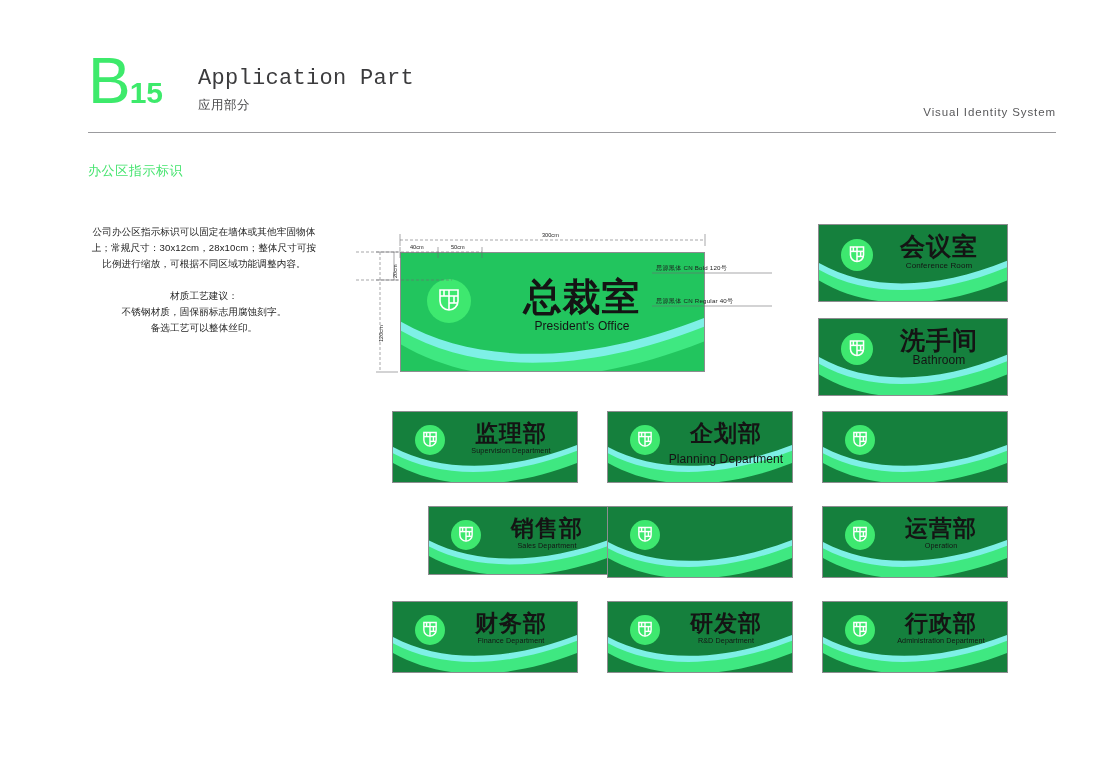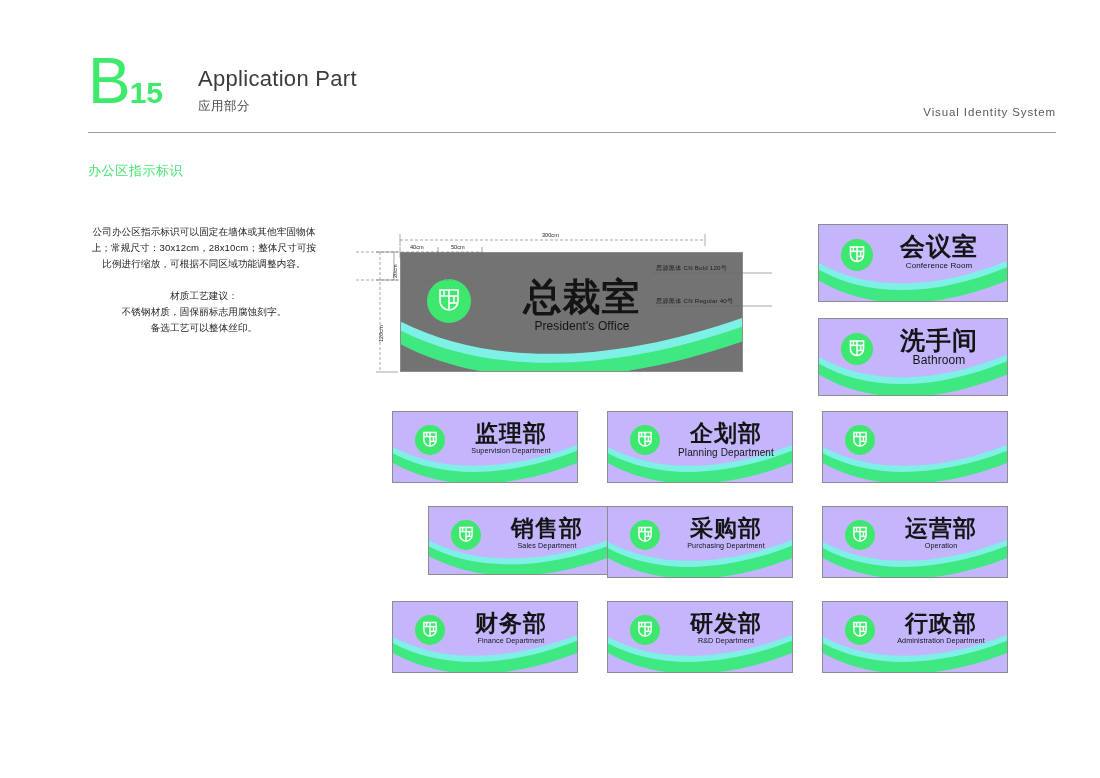--- a/index.html
+++ b/index.html
@@ -9,47 +9,47 @@
     font-family: "Liberation Sans", "DejaVu Sans", sans-serif;
     color:#231f20; position: relative; overflow: hidden;
   }
 
   
   .header { position:absolute; left:88px; top:52px; width:968px; height:88px; }
   .bwrap { position:absolute; left:0; top:0; display:flex; align-items:baseline; color:#3dea6b; }
   .bletter { font-size:64px; line-height:58px; font-weight:400; letter-spacing:-2px; }
   .bnum { font-size:30px; line-height:30px; font-weight:700; margin-left:1px; }
   .titles { position:absolute; left:110px; top:14px; }
-  .title-en { font-size:22px; color:#3b3b3d; letter-spacing:.3px; }
+  .title-en { font-size:22px; color:#3b3b3d; letter-spacing:.3px;font-family:Liberation Mono, monospace; }
   .title-cn { font-size:12.5px; color:#4a4a4c; margin-top:6px; letter-spacing:.5px; }
   .vis { position:absolute; right:0; top:54px; font-size:11.5px; color:#58585a; letter-spacing:.9px; }
   .rule { position:absolute; left:0; top:80px; width:968px; height:1px; background:#9b9b9e; }
 
   
   .leftcol { position:absolute; left:88px; top:162px; width:232px; }
   .sec-title { font-size:13px; color:#46e46f; letter-spacing:.6px; font-weight:400; }
   .para { margin-top:44px; font-size:9.6px; line-height:16px; color:#232323; letter-spacing:.1px;text-align:center; }
   .para2 { margin-top:16px; }
   .para2 div { line-height:16px; }
 
   
-  .sign { position:absolute; background:#c4b5fd; border:1px solid #8d8d90; overflow:hidden; }
+  .sign { position:absolute; background:#15803d; border:1px solid #8d8d90; overflow:hidden; }
   .sign .inner { position:absolute; inset:0; overflow:hidden; }
   .wave { position:absolute; left:0; bottom:0; width:100%; height:100%; }
   .logo { position:absolute; border-radius:50%; background:#3ee86f; }
   .logo svg { position:absolute; inset:0; width:100%; height:100%; }
   .txt { position:absolute; text-align:center; }
   .cn { font-weight:700; color:#141414; letter-spacing:1px; white-space:nowrap;
         font-family:"Liberation Sans","DejaVu Sans",sans-serif; }
   .en { color:#141414; white-space:nowrap; letter-spacing:.1px;
         font-family:"Liberation Sans","DejaVu Sans",sans-serif; }
 
   
-  .spec { position:absolute; left:400px; top:252px; width:343px; height:120px;
-          border:1px solid #8d8d90; background:#737373; overflow:hidden; }
+  .spec { position:absolute; left:400px; top:252px; width:305px; height:120px;
+          border:1px solid #8d8d90; background:#22c55e; overflow:hidden; }
   .dimlayer { position:absolute; left:352px; top:228px; width:420px; height:150px; }
   .dimlayer svg { position:absolute; left:0; top:0; }
   .callout { position:absolute; font-size:6.2px; color:#1d1d1d; white-space:nowrap;
              letter-spacing:.2px; }
   .dimtext { position:absolute; font-size:5.6px; color:#1d1d1d; white-space:nowrap;
              background:#fff; padding:0 2px; }
   .vtext { position:absolute; font-size:5.6px; color:#1d1d1d; white-space:nowrap;
            transform-origin:0 0; transform:rotate(-90deg); }
 </style>
 </head>
@@ -227,21 +227,21 @@
             <line x1="22" y1="11" x2="22" y2="31"></line>
             <line x1="13" y1="17" x2="31" y2="17"></line>
             <line x1="17" y1="11" x2="17" y2="17"></line>
             <line x1="27" y1="17" x2="27" y2="24"></line>
             <line x1="22" y1="24" x2="31" y2="24"></line>
           </g>
         </svg>
       </div>
       <div class="txt" style="left:58px;top:9px;width:120px;">
         <div class="cn" style="font-size:23px;line-height:24.380000000000003px;">企划部</div>
-        <div class="en" style="font-size:10px;line-height:9.360000000000001px;margin-top:3px;">Planning Department</div>
+        <div class="en" style="font-size:12px;line-height:9.360000000000001px;margin-top:10px;">Planning Department</div>
       </div>
     </div>
     <div class="sign" style="left: 822px; top: 411px; width: 186px; height: 72px;">
       <div class="inner">
         <svg class="wave" viewBox="0 0 186 72" preserveAspectRatio="none">
           <path d="M0,36 C50.220000000000006,63.36 117.18,60.825599999999994 186,33.839999999999996 L186,45.36 C117.18,72.72 50.220000000000006,74.1744 0,45.36 Z" fill="#7ef0e6"></path>
           <path d="M0,42.48 C50.220000000000006,69.84 117.18,67.0464 186,39.9312 L186,52.56 C117.18,79.92 50.220000000000006,81.5184 0,52.56 Z" fill="#3fe881"></path>
         </svg>
       </div>
       <div class="logo" style="left:22px;top:13px;width:30px;height:30px;">
@@ -293,24 +293,20 @@
           <g fill="none" stroke="#fff" stroke-width="2.1">
             <path d="M13 11 h18 v11 a9 9 0 0 1 -9 9 a9 9 0 0 1 -9 -9 Z"></path>
             <line x1="22" y1="11" x2="22" y2="31"></line>
             <line x1="13" y1="17" x2="31" y2="17"></line>
             <line x1="17" y1="11" x2="17" y2="17"></line>
             <line x1="27" y1="17" x2="27" y2="24"></line>
             <line x1="22" y1="24" x2="31" y2="24"></line>
           </g>
         </svg>
       </div>
-      <div class="txt" style="left:58px;top:9px;width:120px;">
-        <div class="cn" style="font-size:23px;line-height:24.380000000000003px;">采购部</div>
-        <div class="en" style="font-size:7.2px;line-height:9.360000000000001px;margin-top:1px;">Purchasing Department</div>
-      </div>
     </div>
     <div class="sign" style="left: 822px; top: 506px; width: 186px; height: 72px;">
       <div class="inner">
         <svg class="wave" viewBox="0 0 186 72" preserveAspectRatio="none">
           <path d="M0,36 C50.220000000000006,63.36 117.18,60.825599999999994 186,33.839999999999996 L186,45.36 C117.18,72.72 50.220000000000006,74.1744 0,45.36 Z" fill="#7ef0e6"></path>
           <path d="M0,42.48 C50.220000000000006,69.84 117.18,67.0464 186,39.9312 L186,52.56 C117.18,79.92 50.220000000000006,81.5184 0,52.56 Z" fill="#3fe881"></path>
         </svg>
       </div>
       <div class="logo" style="left:22px;top:13px;width:30px;height:30px;">
         <svg viewBox="0 0 44 44">

